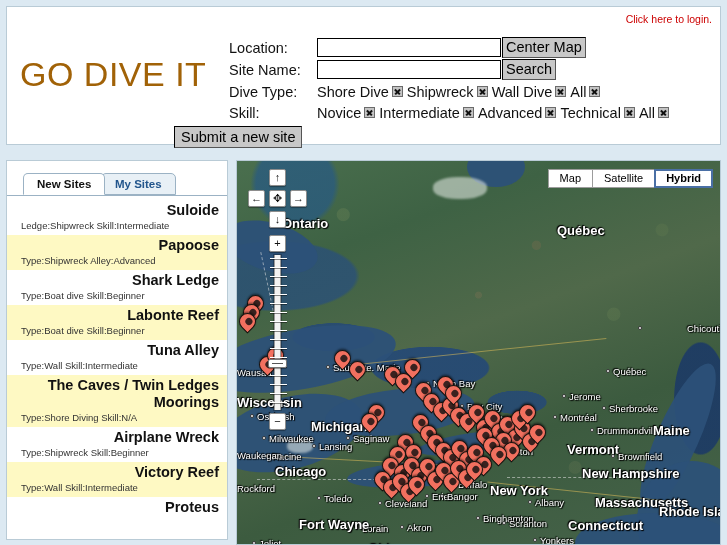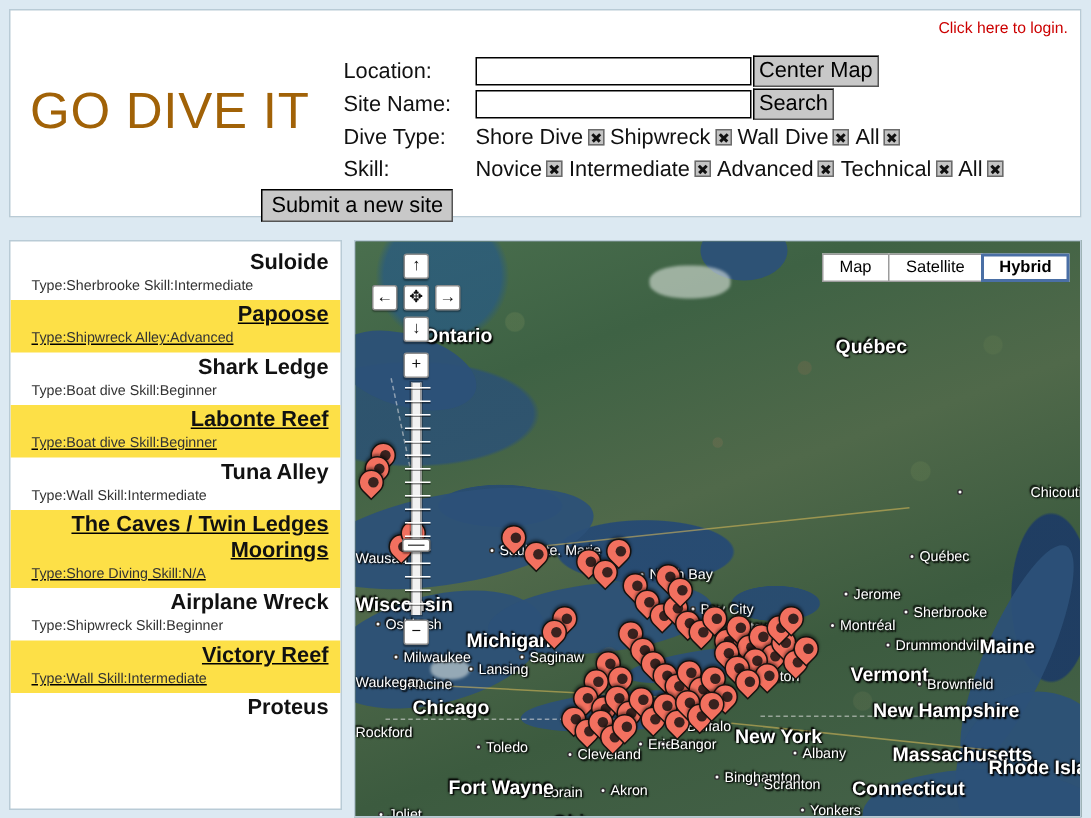--- a/index.html
+++ b/index.html
@@ -164,21 +164,21 @@
   }
   .tab.inactive {
     left: 94px;
     background: #e8f0f6;
     color: #22558c;
     z-index: 1;
   }
 
   .site-list { padding: 4px 0 0 0; }
   .site-item { padding: 2px 0 3px 14px; }
-  .site-item.alt { background: #fde047; text-decoration: underline; }
+  .site-item.alt { background: #fef9c3; }
   .site-name {
     font-size: 14.5px;
     font-weight: bold;
     color: #111;
     line-height: 17px;
     padding-right: 8px;
     cursor: pointer;
     text-align: right;
   }
   .site-meta {
@@ -423,24 +423,28 @@
               <span class="cb checked"></span>
             </span></span>
       </div>
 
     </div>
 
     <button class="btn btn-submit">Submit a new site</button>
   </div>
 
   <div class="sidebar">
+    <div class="tabs" id="sidebar-tabs">
+        <div class="tab active">New Sites</div>
+        <div class="tab inactive">My Sites</div>
+      </div>
     <div class="site-list" id="site-list">
         <div class="site-item">
           <div class="site-name">Suloide</div>
-          <div class="site-meta">Type:Sherbrooke Skill:Intermediate</div>
+          <div class="site-meta">Ledge:Shipwreck Skill:Intermediate</div>
         </div>
         <div class="site-item alt">
           <div class="site-name">Papoose</div>
           <div class="site-meta">Type:Shipwreck Alley:Advanced</div>
         </div>
         <div class="site-item">
           <div class="site-name">Shark Ledge</div>
           <div class="site-meta">Type:Boat dive Skill:Beginner</div>
         </div>
         <div class="site-item alt">

